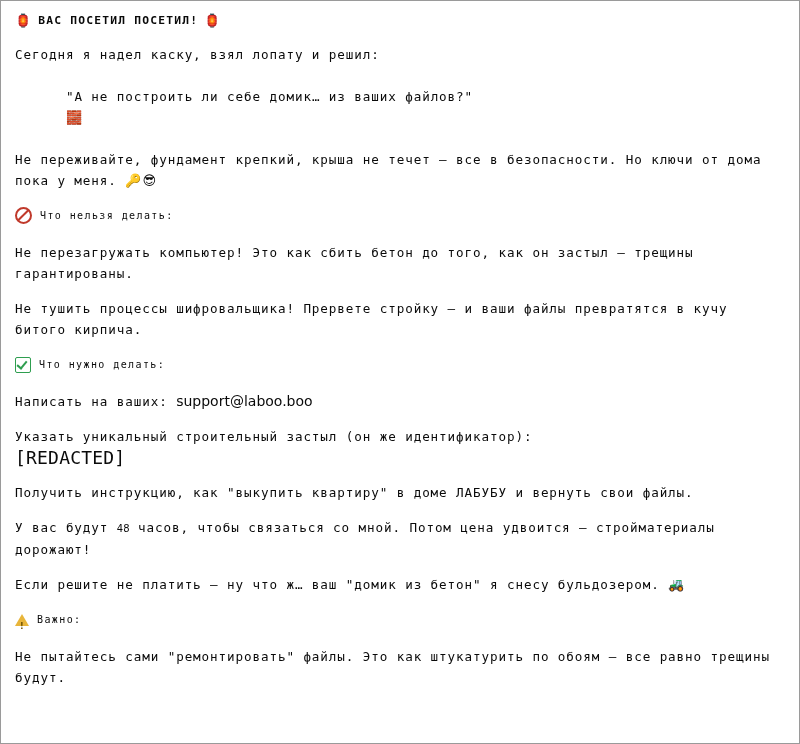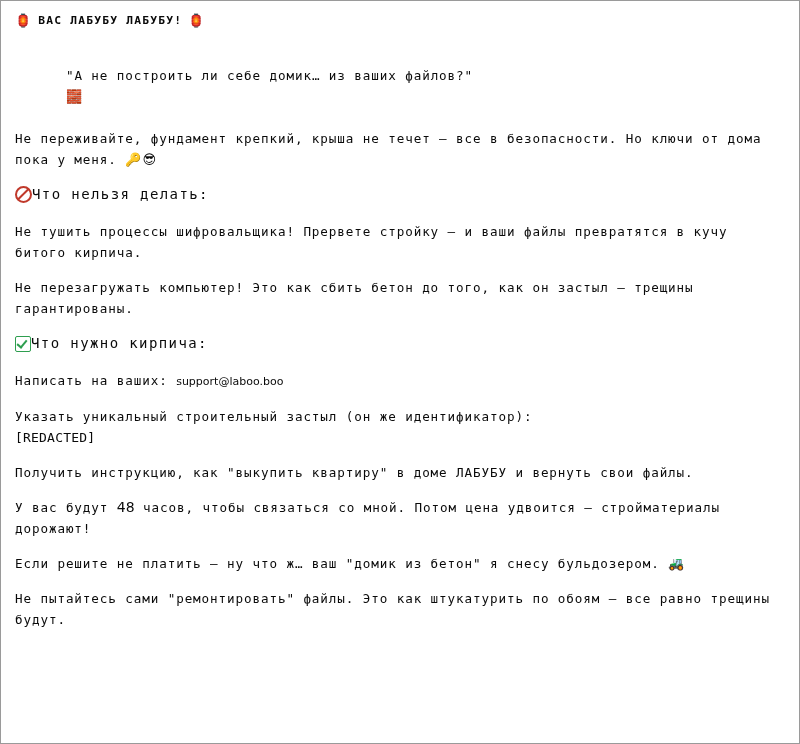--- a/index.html
+++ b/index.html
@@ -49,41 +49,42 @@
   .para {
     margin: 0 0 14px 0;
     white-space: pre-wrap;
   }
   .para.tight {
     margin-bottom: 0;
   }
   .section-head {
     display: flex;
     align-items: center;
+    gap: 8px;
     margin: 0 0 16px 0;
-    font-size: 14px;
+    font-size: 10px;
     letter-spacing: 1px;
     text-align: center;
   }
   .section-head .label {
     letter-spacing: 1.4px;
   }
   .mono-plain {
     font-family: "DejaVu Sans", sans-serif;
     letter-spacing: 0px;
-    font-size: 11px;
+    font-size: 14px;
   }
   .redacted {
     font-family: "DejaVu Sans Mono", monospace;
-    font-size: 13px;
+    font-size: 18px;
     letter-spacing: 0.2px;
   }
   .inline-num {
     font-family: "DejaVu Sans", sans-serif;
-    font-size: 14px;
+    font-size: 10px;
     letter-spacing: 0;
   }
   .ico-forbidden {
     width: 13px; height: 13px;
     border: 2px solid #c0392b;
     border-radius: 50%;
     position: relative;
   }
   .ico-forbidden::after {
     content: "";
@@ -145,53 +146,58 @@
   }
 </style>
 </head>
 <body>
 
 <div class="page">
   <div class="note">
 
     <div class="title-line">
       <span class="lanterns">🏮</span>
-      <span class="title-text">ВАС ЛАБУБУ ЛАБУБУ!</span>
+      <span class="title-text">ВАС ПОСЕТИЛ ПОСЕТИЛ!</span>
       <span class="lanterns">🏮</span>
     </div>
 
+    <div class="para tight">Сегодня я надел каску, взял лопату и решил:</div>
     <div class="para tight">
       <span>"А не построить ли себе домик… из ваших файлов?"</span>
       <span class="emoji">🧱</span>
     </div>
 
     <div class="para"><span>Не переживайте, фундамент крепкий, крыша не течет – все в безопасности. Но ключи от дома пока у меня.</span> <span class="emoji">🔑</span><span class="emoji">😎</span></div>
 
     <div class="section-head">
       <span class="ico-forbidden"></span>
       <span class="label">Что нельзя делать:</span>
     </div>
 
+    <div class="para">Не перезагружать компьютер! Это как сбить бетон до того, как он застыл – трещины гарантированы.</div>
     <div class="para">Не тушить процессы шифровальщика! Прервете стройку – и ваши файлы превратятся в кучу битого кирпича.</div>
-    <div class="para">Не перезагружать компьютер! Это как сбить бетон до того, как он застыл – трещины гарантированы.</div>
 
     <div class="section-head">
       <span class="ico-check"></span>
-      <span class="label">Что нужно кирпича:</span>
+      <span class="label">Что нужно делать:</span>
     </div>
 
     <div class="para"><span>Написать на ваших:</span> <span class="mono-plain">support@laboo.boo</span></div>
 
     <div class="para tight">Указать уникальный строительный застыл (он же идентификатор):</div>
     <div class="para redacted">[REDACTED]</div>
 
     <div class="para">Получить инструкцию, как "выкупить квартиру" в доме ЛАБУБУ и вернуть свои файлы.</div>
 
 
     <div class="para"><span>У вас будут</span> <span class="inline-num">48</span> <span>часов, чтобы связаться со мной. Потом цена удвоится – стройматериалы дорожают!</span></div>
 
     <div class="para"><span>Если решите не платить – ну что ж… ваш "домик из бетон" я снесу бульдозером.</span> <span class="emoji">🚜</span></div>
 
+    <div class="section-head">
+      <span class="ico-warn"></span>
+      <span class="label">Важно:</span>
+    </div>
 
     <div class="para tight">Не пытайтесь сами "ремонтировать" файлы. Это как штукатурить по обоям – все равно трещины будут.</div>
 
   </div>
 </div>
 
 </body></html>

